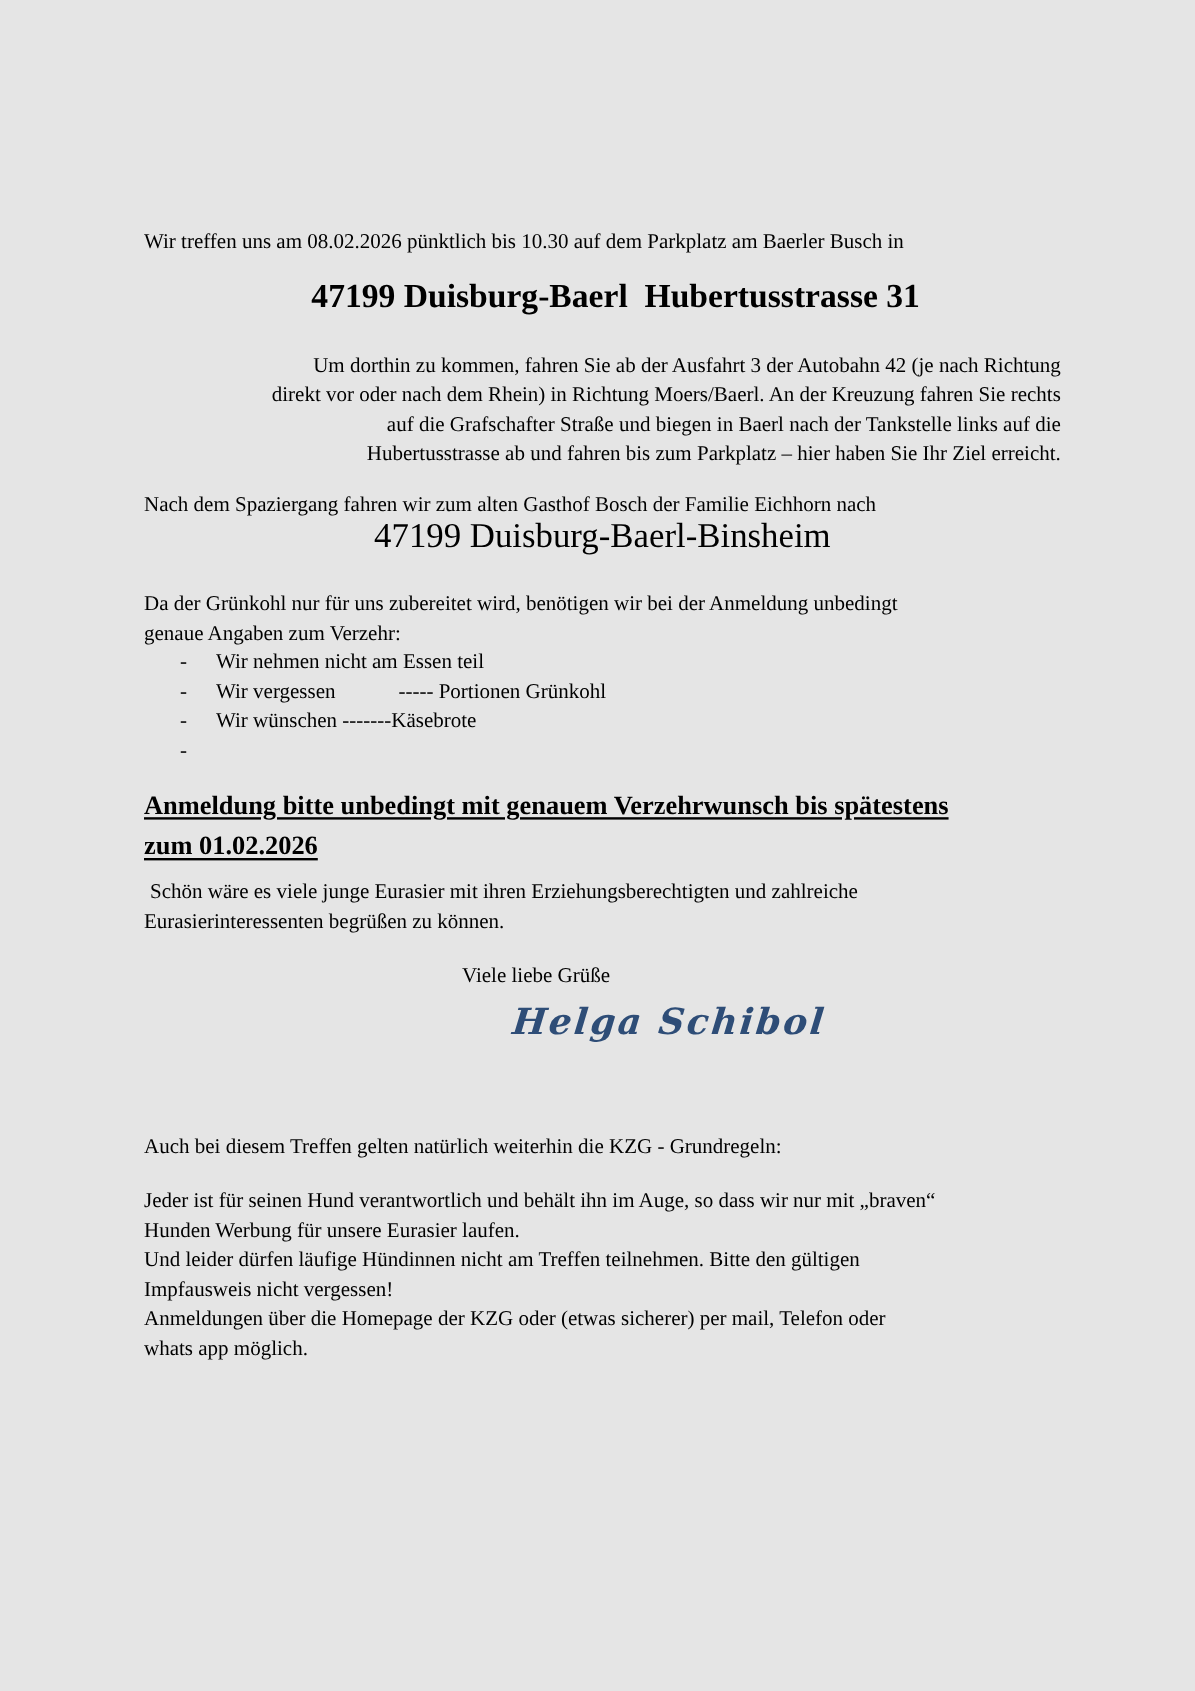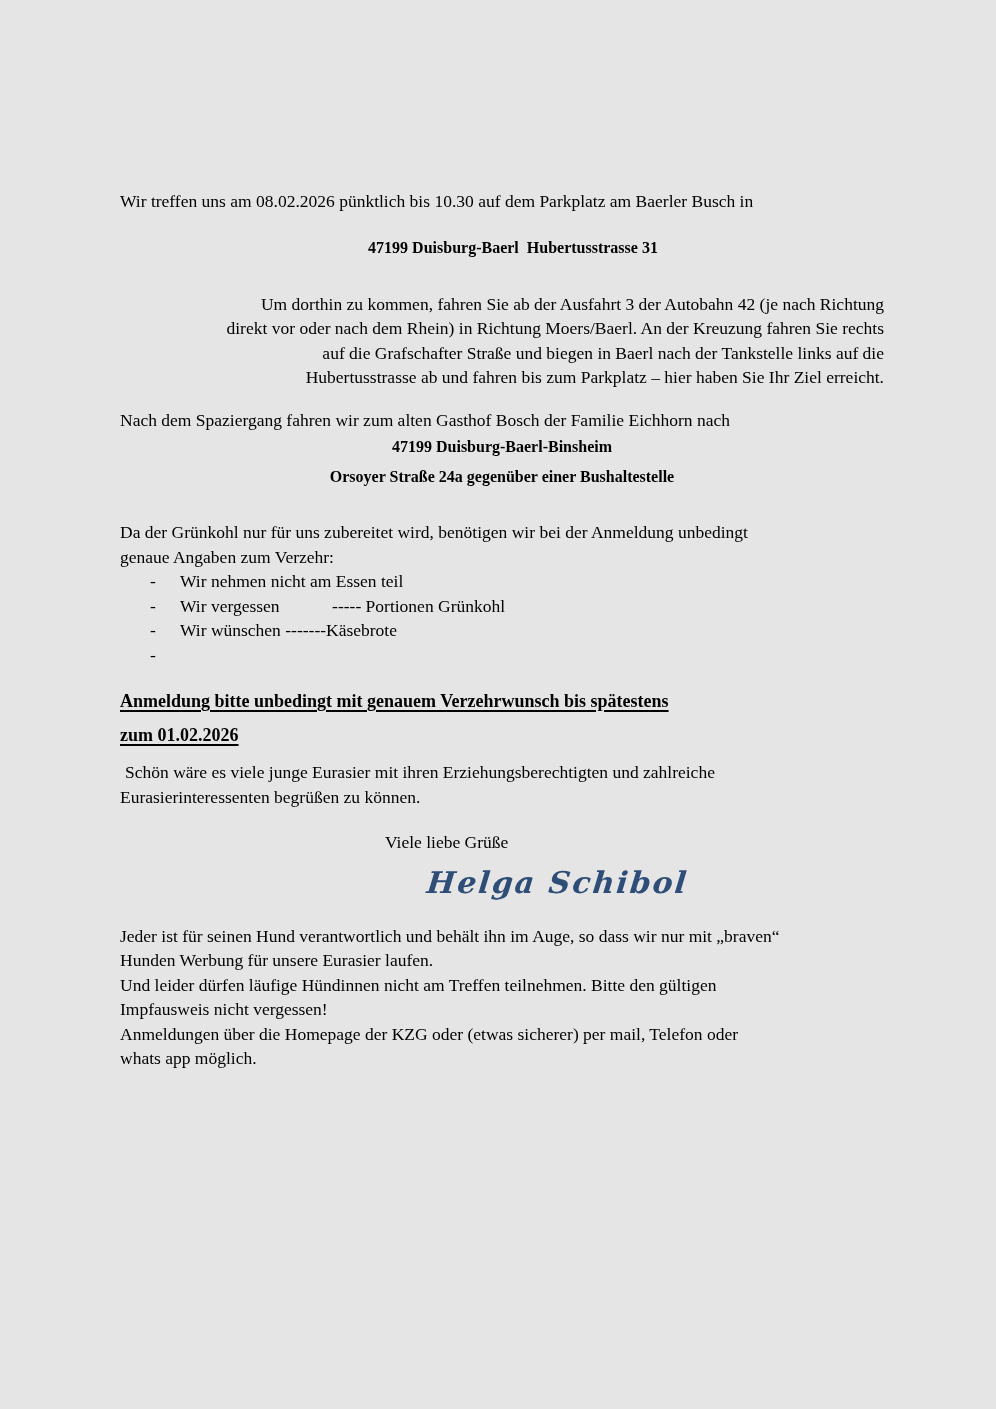--- a/index.html
+++ b/index.html
@@ -25,39 +25,39 @@
   }
   .para {
     white-space: pre-line;
     margin: 0;
   }
   .intro-line {
     margin: 0;
   }
   .location-heading {
     margin: 18px 0 0 0;
-    font-size: 16px;
+    font-size: 28px;
     line-height: 32px;
     font-weight: bold;
     text-align: center;
     white-space: pre;
     padding-left: 22px;
   }
   .directions {
     margin-top: 28px;
     text-align: right;
   }
   .after-walk {
     margin-top: 18px;
   }
   .venue-heading {
     margin: 0;
-    font-size: 16px;
+    font-size: 29px;
     line-height: 30px;
-    font-weight: bold;
+    font-weight: normal;
     text-align: center;
     white-space: pre;
   }
   .meal-intro {
     margin-top: 28px;
   }
   .meal-list {
     margin: 0;
     padding: 0;
     list-style: none;
@@ -70,21 +70,21 @@
   .meal-marker {
     display: inline-block;
     width: 30px;
     flex: 0 0 30px;
   }
   .meal-text {
     white-space: pre-wrap;
   }
   .deadline-heading {
     margin: 17px 0 0 0;
-    font-size: 18px;
+    font-size: 22px;
     line-height: 34px;
     font-weight: bold;
     text-decoration: underline;
     text-decoration-thickness: 2px;
     text-underline-offset: 3px;
     white-space: pre-line;
   }
   .welcome {
     margin-top: 8px;
     text-indent: 5px;
@@ -126,21 +126,20 @@
 
     <p class="para directions">Um dorthin zu kommen, fahren Sie ab der Ausfahrt 3 der Autobahn 42 (je nach Richtung
 direkt vor oder nach dem Rhein) in Richtung Moers/Baerl. An der Kreuzung fahren Sie rechts
 auf die Grafschafter Straße und biegen in Baerl nach der Tankstelle links auf die
 Hubertusstrasse ab und fahren bis zum Parkplatz – hier haben Sie Ihr Ziel erreicht.</p>
 
     <p class="para after-walk">Nach dem Spaziergang fahren wir zum alten Gasthof Bosch der Familie Eichhorn nach</p>
 
     <h2 class="venue-heading">47199 Duisburg-Baerl-Binsheim</h2>
 
-    <h2 class="venue-heading">Orsoyer Straße 24a gegenüber einer Bushaltestelle</h2>
 
     <p class="para meal-intro">Da der Grünkohl nur für uns zubereitet wird, benötigen wir bei der Anmeldung unbedingt
 genaue Angaben zum Verzehr:</p>
 
     <ul class="meal-list">
       <li class="meal-item">
         <span class="meal-marker">-</span>
         <span class="meal-text">Wir nehmen nicht am Essen teil</span>
       </li>
       <li class="meal-item">
@@ -161,20 +160,21 @@
 
     <p class="para welcome">Schön wäre es viele junge Eurasier mit ihren Erziehungsberechtigten und zahlreiche
 Eurasierinteressenten begrüßen zu können.</p>
 
     <p class="para closing-line">Viele liebe Grüße</p>
 
     <p class="signature-wrap">
       <span class="signature" style="color: rgb(46, 77, 119);">Helga Schibol</span>
     </p>
 
+    <p class="para rules-intro">Auch bei diesem Treffen gelten natürlich weiterhin die KZG - Grundregeln:</p>
 
     <div class="rules-block">
       <p class="para">Jeder ist für seinen Hund verantwortlich und behält ihn im Auge, so dass wir nur mit „braven“
 Hunden Werbung für unsere Eurasier laufen.</p>
       <p class="para">Und leider dürfen läufige Hündinnen nicht am Treffen teilnehmen. Bitte den gültigen
 Impfausweis nicht vergessen!</p>
       <p class="para">Anmeldungen über die Homepage der KZG oder (etwas sicherer) per mail, Telefon oder
 whats app möglich.</p>
     </div>
 

